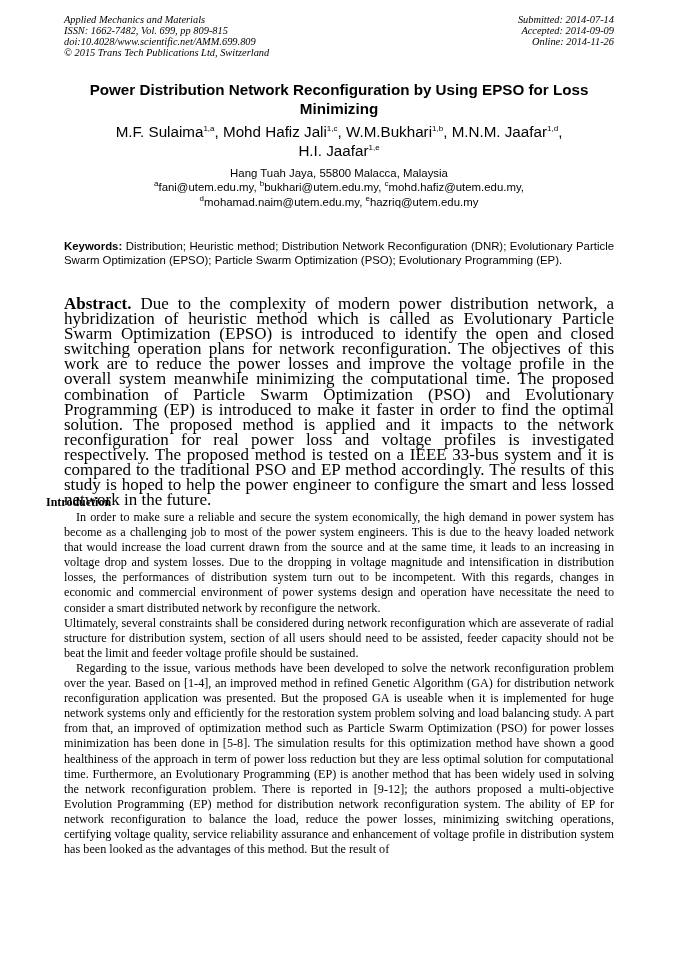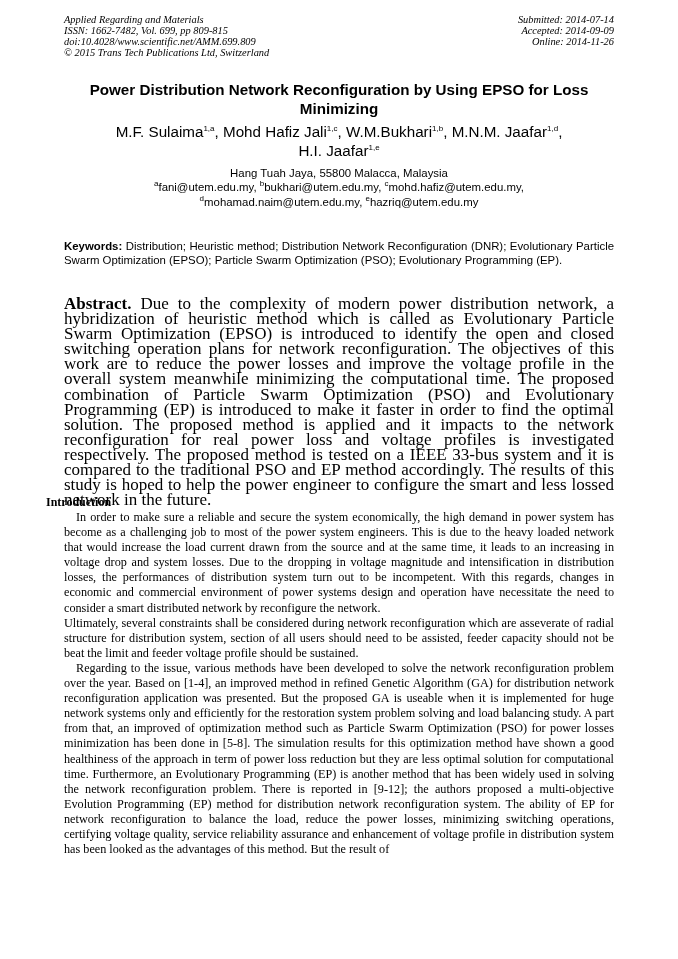--- a/index.html
+++ b/index.html
@@ -18,21 +18,21 @@
   .abstract b { font-weight: bold; }
   .section-heading { position: absolute; top: 495px; left: 46px; font-family: "Liberation Serif", serif; font-weight: bold; font-size: 12px; line-height: 15px; }
   .body-text { position: absolute; top: 510px; left: 64px; width: 550px; font-family: "Liberation Serif", serif; font-size: 12.2px; line-height: 15.1px; text-align: justify; }
   .body-text p { margin: 0; }
   .indent { text-indent: 12px; }
 </style>
 </head>
 <body>
 
 <div class="meta meta-left">
-  <div>Applied Regarding and Materials</div>
+  <div>Applied Mechanics and Materials</div>
   <div>ISSN: 1662-7482, Vol. 699, pp 809-815</div>
   <div>doi:10.4028/www.scientific.net/AMM.699.809</div>
   <div>© 2015 Trans Tech Publications Ltd, Switzerland</div>
 </div>
 
 <div class="meta meta-right">
   <div>Submitted: 2014-07-14</div>
   <div>Accepted: 2014-09-09</div>
   <div>Online: 2014-11-26</div>
 </div>

